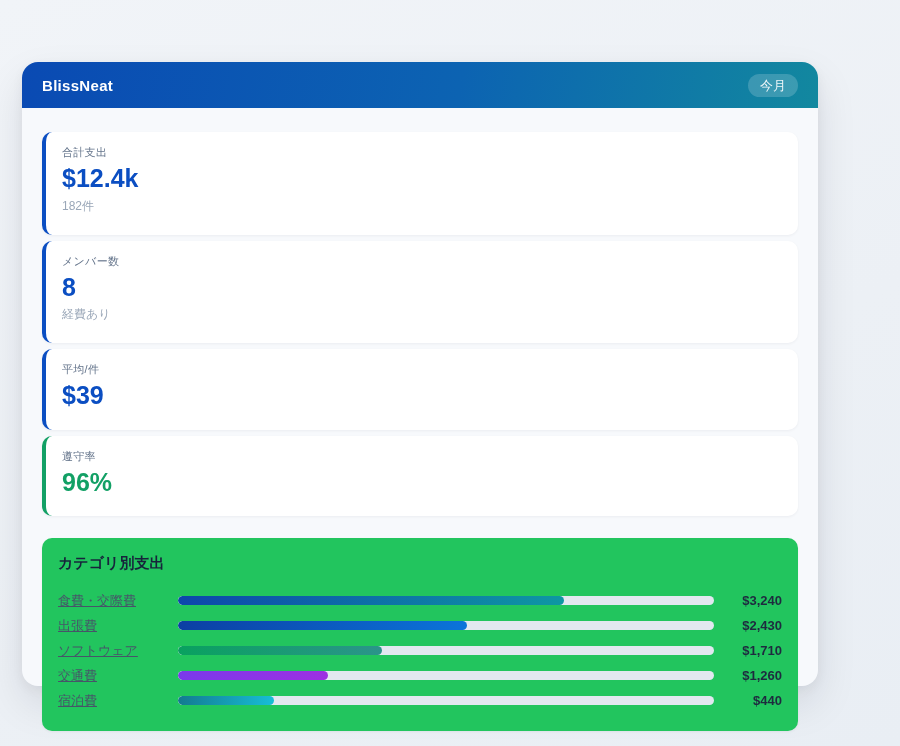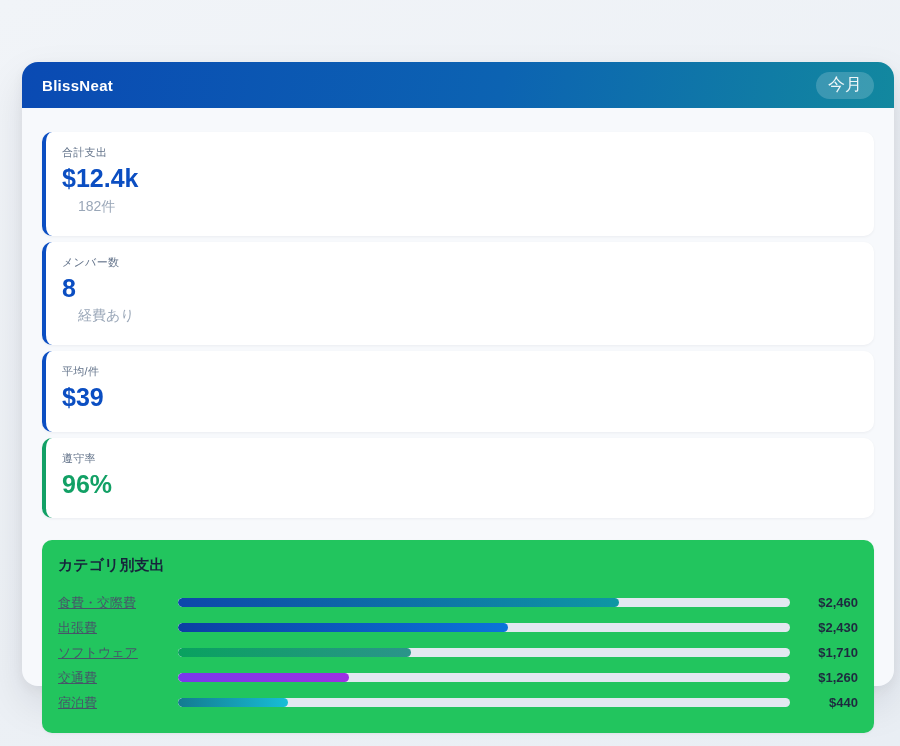--- a/index.html
+++ b/index.html
@@ -3,46 +3,46 @@
 <meta charset="utf-8">
 <style>
   * { margin:0; padding:0; box-sizing:border-box; }
   html,body { width:900px; height:746px; }
   body {
     font-family:"Liberation Sans","DejaVu Sans",sans-serif;
     background:linear-gradient(155deg,#f1f4f8 0%,#ecf0f5 60%,#e9eef4 100%);
     position:relative; overflow:hidden;
   }
   .panel {
-    position:absolute; left:22px; top:62px; width:872px; height:624px;
+    position:absolute; left:22px; top:62px; width:796px; height:624px;
     background:#f7f9fc; border-radius:16px;
     box-shadow:0 18px 40px rgba(15,23,42,.10), 0 4px 12px rgba(15,23,42,.05);
   }
   .app-header {
     height:46px; border-radius:16px 16px 0 0;
     background:linear-gradient(100deg,#0a4ab3 0%,#0c63b2 55%,#12889f 100%);
     display:flex; align-items:center; justify-content:space-between;
     padding:0 20px;
   }
   .app-title { color:#ffffff; font-weight:bold; font-size:15px; letter-spacing:.3px; }
   .period-badge {
     background:rgba(255,255,255,.18); color:#eef6f8;
-    font-size:17px; padding:5px 12px; border-radius:999px; border:none;
-    font-family:Liberation Mono, monospace; cursor:pointer; line-height:1;
+    font-size:13px; padding:5px 12px; border-radius:999px; border:none;
+    font-family:Liberation Serif, serif; cursor:pointer; line-height:1;
   }
   .content { padding:24px 20px 0 20px; }
   .stat-card {
     background:#ffffff; border-radius:10px;
     border-left:4px solid #0b4ec2;
     padding:13px 16px 20px 16px; margin-bottom:6px;
     box-shadow:0 1px 3px rgba(15,23,42,.05);
   }
   .stat-label { font-size:11px; color:#64748b; letter-spacing:.3px; margin-bottom:5px; }
   .stat-value { font-size:25px; font-weight:bold; color:#0b4ec2; line-height:1.1; }
-  .stat-sub { font-size:14px; color:#9aa7b8; margin-top:5px; min-height:0;margin-left:16px; }
+  .stat-sub { font-size:12px; color:#9aa7b8; margin-top:5px; min-height:0; }
   .stat-sub:empty { display:none; }
   .category-card {
     background:#22c55e; border-radius:10px; margin-top:22px;
     padding:16px 16px 18px 16px;
     box-shadow:0 1px 3px rgba(15,23,42,.05);
   }
   .category-title { font-size:15px; font-weight:bold; color:#17233b; margin-bottom:15px; }
   .cat-row { display:flex; align-items:center; height:25px; }
   .cat-label { width:120px; font-size:13px; color:#475569; white-space:nowrap;text-decoration:underline; }
   .cat-track {
@@ -82,21 +82,21 @@
         </div>
       </div>
     <div class="category-card">
       <div class="category-title">カテゴリ別支出</div>
       <div id="cat-rows">
           <div class="cat-row">
             <span class="cat-label">食費・交際費</span>
             <div class="cat-track" style="background: rgb(226, 232, 240);">
               <div class="cat-fill" style="width: 72%; background: linear-gradient(90deg, rgb(13, 71, 171), rgb(14, 151, 163));"></div>
             </div>
-            <span class="cat-value">$2,460</span>
+            <span class="cat-value">$3,240</span>
           </div>
           <div class="cat-row">
             <span class="cat-label">出張費</span>
             <div class="cat-track" style="background: rgb(226, 232, 240);">
               <div class="cat-fill" style="width: 54%; background: linear-gradient(90deg, rgb(12, 63, 163), rgb(11, 116, 218));"></div>
             </div>
             <span class="cat-value">$2,430</span>
           </div>
           <div class="cat-row">
             <span class="cat-label">ソフトウェア</span>

